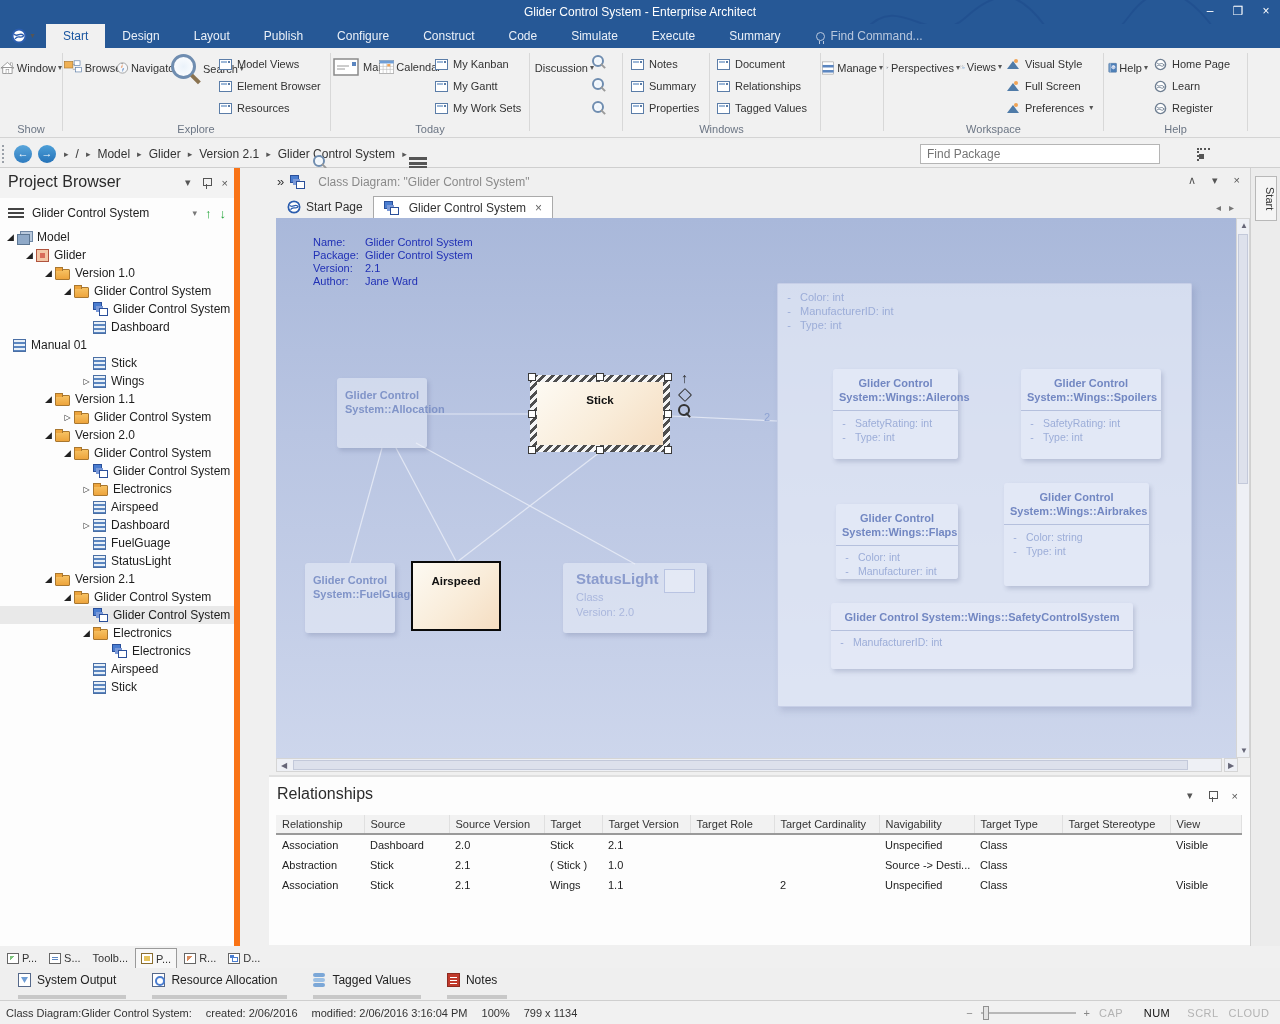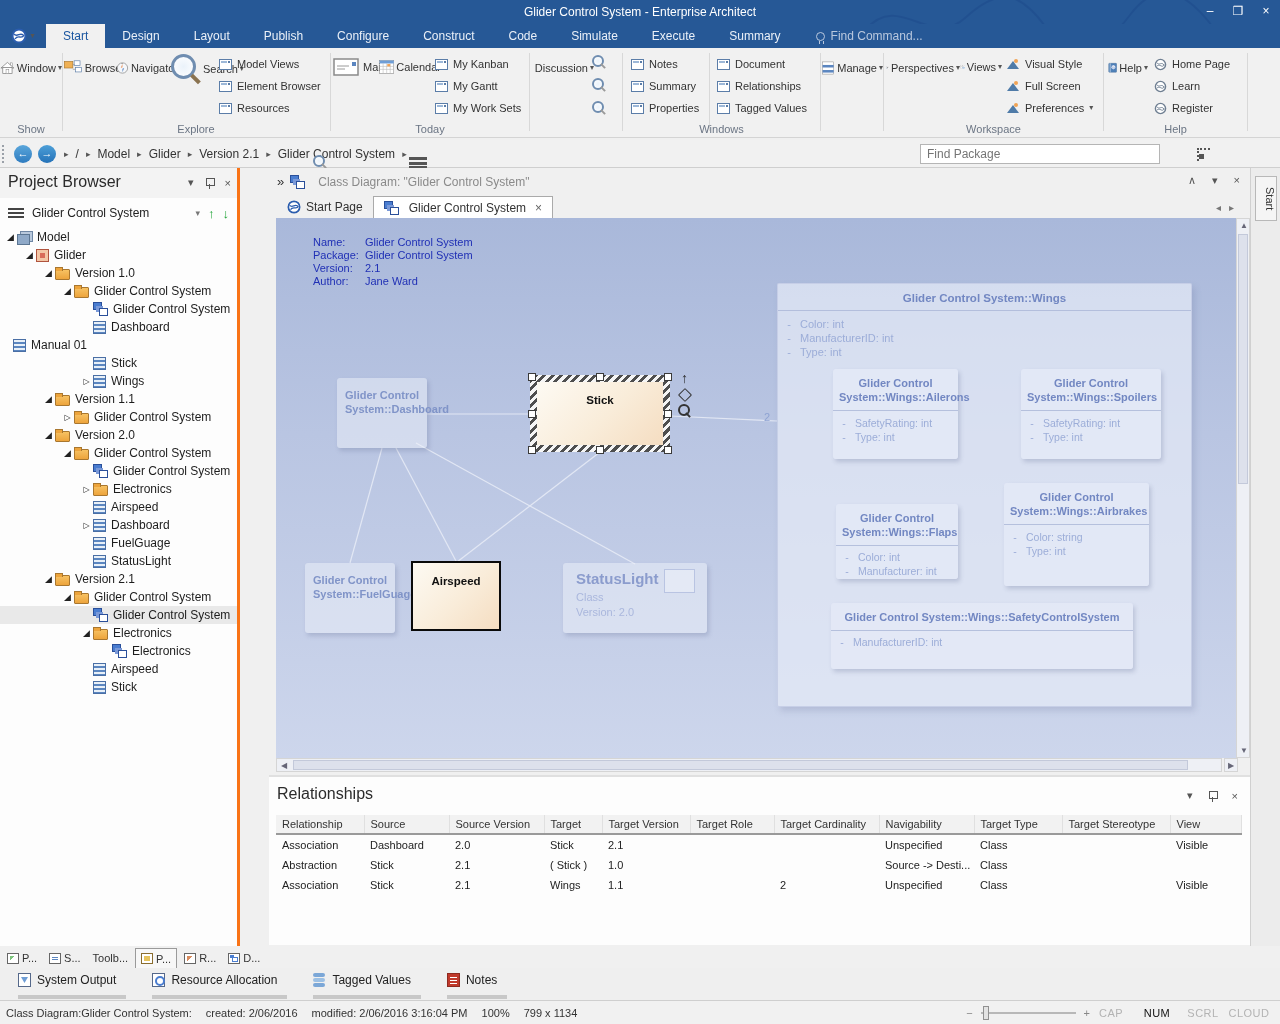--- a/index.html
+++ b/index.html
@@ -50,21 +50,21 @@
   .navfwd  { background:linear-gradient(#4d9fd8,#2572b8); }
   .crumbs { display:flex; align-items:center; margin-left:8px; gap:7px; font-size:12px; color:#333; }
   .carr { color:#555; font-size:9px; }
   .findpkg { position:absolute; right:120px; top:4px; width:240px; height:20px; border:1px solid #b5b5b5; background:#fff; font-size:12px; color:#777; padding:0 6px; font-family:"Liberation Sans",sans-serif; }
   .gridico { position:absolute; right:70px; top:8px; width:13px; height:13px; border-left:2px dotted #555; border-top:2px dotted #555; }
   .gridico::before { content:""; position:absolute; left:0; top:4px; width:5px; height:5px; background:#555; }
   .burger { width:18px; height:12px; border-top:3px solid #555; border-bottom:3px solid #555; position:relative; }
   .burger::before { content:""; position:absolute; left:0; right:0; top:2px; height:3px; background:#555; }
 
   
-  .pb { position:absolute; left:0; top:168px; width:240px; height:778px; background:#fdfdfd; border-right:3px solid #f97316; }
+  .pb { position:absolute; left:0; top:168px; width:240px; height:778px; background:#fdfdfd; border-right:6px solid #f97316; }
   .pbhead { position:absolute; left:0; top:0; width:100%; height:30px; background:#f3f3f3; }
   .pbtitle { position:absolute; left:8px; top:5px; font-size:16px; color:#2b2b2b; }
   .pbicons { position:absolute; right:6px; top:8px; display:flex; gap:12px; align-items:center; color:#555; }
   .pinico { width:7px; height:12px; position:relative; }
   .pinico::before { content:""; position:absolute; left:0; top:1px; width:7px; height:6px; border:1px solid #555; }
   .pinico::after { content:""; position:absolute; left:3px; top:7px; width:1px; height:5px; background:#555; }
   .pbtool { position:absolute; left:0; top:32px; width:100%; height:26px; display:flex; align-items:center; gap:8px; padding:0 8px; }
   .tburger { width:16px; height:10px; border-top:2px solid #444; border-bottom:2px solid #444; position:relative; }
   .tburger::before { content:""; position:absolute; left:0; right:0; top:2px; height:2px; background:#444; }
   .pbsel { font-size:12px; color:#222; flex:1; }
@@ -731,21 +731,21 @@
             <span class="lab">Version:</span>
             <span>2.1</span>
           </div>
         <div class="row">
             <span class="lab">Author:</span>
             <span>Jane Ward</span>
           </div>
       </div>
 
       <div class="ghost" style="left:61px;top:160px;width:90px;height:70px">
-        <div class="gtitle3">Glider Control System::Dashboard</div>
+        <div class="gtitle3">Glider Control System::Allocation</div>
       </div>
 
       <div class="stick" style="left:254px;top:157px;width:140px;height:77px">
         <div class="fill">
             <div class="slabel">Stick</div>
           </div>
         <span class="hdl" style="left:-2px;top:-2px"></span>
         <span class="hdl" style="left:66px;top:-2px"></span>
         <span class="hdl" style="right:-2px;top:-2px"></span>
         <span class="hdl" style="left:-2px;top:35px"></span>
@@ -755,21 +755,20 @@
         <span class="hdl" style="right:-2px;bottom:-2px"></span>
       </div>
       <div class="floaticons" style="left:402px;top:152px">
         <span style="font-size:14px;font-weight:bold">↑</span>
         <span class="fkite"></span>
         <span class="fmag"></span>
       </div>
       <div class="mult" style="left:488px;top:193px">2</div>
 
       <div class="wings" style="left:501px;top:65px;width:415px;height:424px">
-        <div class="wtitle">Glider Control System::Wings</div>
         <div style="padding-top:6px">
           <div class="gattr">
               <span class="gd">-</span>
               <span>Color: int</span>
             </div>
           <div class="gattr">
               <span class="gd">-</span>
               <span>ManufacturerID: int</span>
             </div>
           <div class="gattr">

